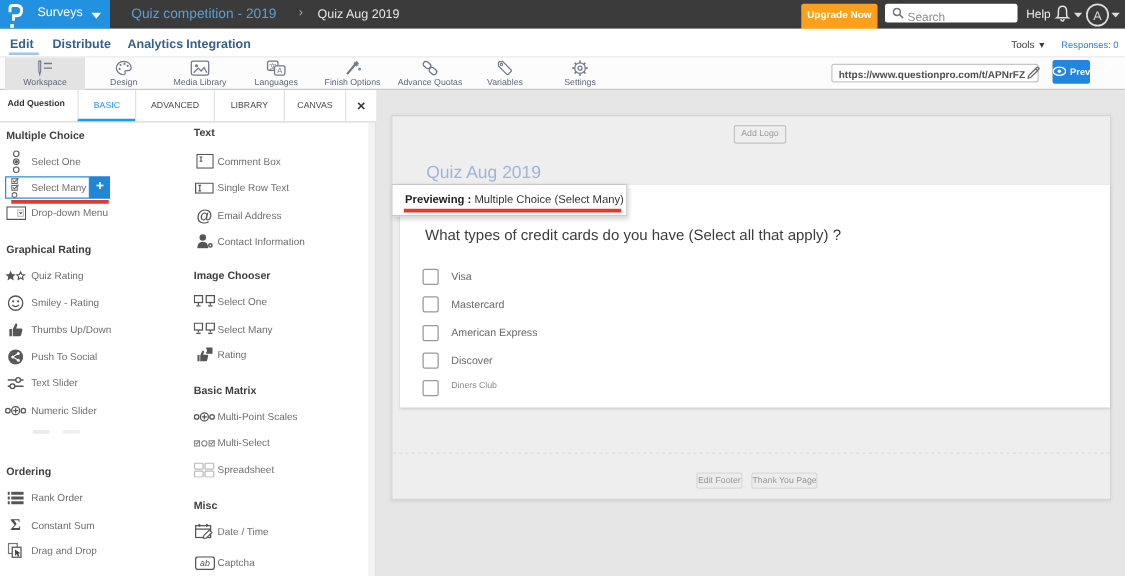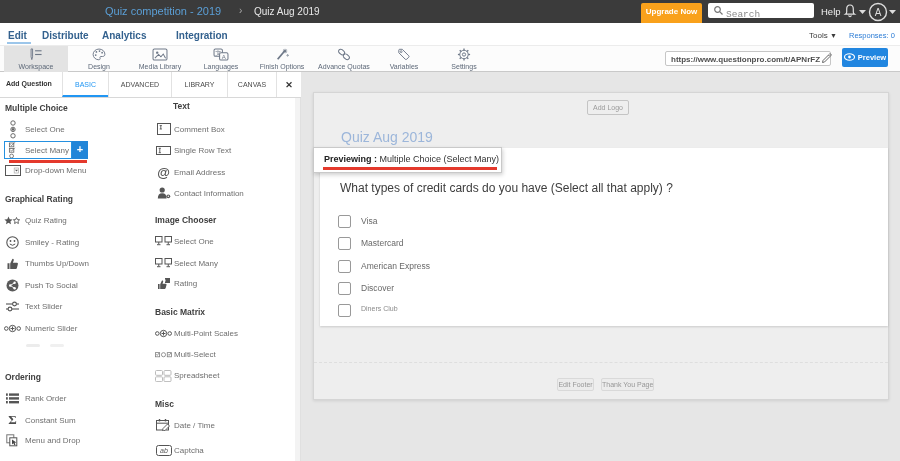--- a/index.html
+++ b/index.html
@@ -8,40 +8,40 @@
 
 
 #topbar { position:absolute; left:0; top:0; width:900px; height:23px; background:#3b3b3b; }
 #logoarea { position:absolute; left:0; top:0; width:88px; height:23px; background:#2191e0; color:#fff; }
 #surveys { position:absolute; left:30px; top:5px; font-size:10px; color:#fff; }
 #bc1 { position:absolute; left:105px; top:5px; font-size:11px; color:#5b9fd6; }
 #bcsep { position:absolute; left:239px; top:5px; font-size:10px; color:#aaa; }
 #bc2 { position:absolute; left:254px; top:6px; font-size:10px; color:#e8e8e8; }
 #upgrade { position:absolute; left:641px; top:3px; width:61px; height:22px; background:#f9a11b; border-radius:2px; color:#fff; font-size:8px; font-weight:bold; text-align:center; line-height:17px; white-space:nowrap; }
 #search { position:absolute; left:708px; top:3px; width:106px; height:15px; background:#fff; border-radius:2px; }
-#search span { position:absolute; left:18px; top:6px; font-size:9.5px; color:#8b8b8b;font-family:Liberation Mono, monospace; }
+#search span { position:absolute; left:18px; top:6px; font-size:9.5px; color:#8b8b8b; }
 #help { position:absolute; left:821px; top:6px; font-size:9.5px; color:#f0f0f0; }
 
 
 #navrow { position:absolute; left:0; top:23px; width:900px; height:22px; background:#fff; }
 .nav { position:absolute; top:7px; font-size:10px; font-weight:bold; color:#33618e; }
 #edit-ul { position:absolute; left:7px; top:19px; width:24px; height:1.5px; background:#9cc6ea; }
 #tools { position:absolute; left:809px; top:8px; font-size:8px; color:#3c3c3c; }
 #resp { position:absolute; left:849px; top:8px; font-size:7.5px; color:#2c7cd5; }
 
 
 #toolbar { position:absolute; left:0; top:45px; width:900px; height:27px; background:#fcfcfc; border-top:1px solid #ececec; border-bottom:1px solid #c9c9c9; }
 .tbi { position:absolute; top:0; height:26px; text-align:center; }
 .tbi .lbl { position:absolute; bottom:2px; left:0; right:0; font-size:7px; color:#5d6878; white-space:nowrap; }
 .tbi svg { position:absolute; top:2px; left:50%; transform:translateX(-50%); height:13px; }
 #tb-workspace { background:#e3e3e3; }
 #urlbox { position:absolute; left:665px; top:51px; width:166px; height:15px; background:#fff; border:1px solid #c6c6c6; border-radius:2px; }
 #urlbox .u { position:absolute; left:5px; top:2.5px; font-size:8px; color:#4f4f4f; font-weight:bold; white-space:nowrap; }
 #urlbox .pe { position:absolute; right:0; top:0; width:15px; height:13px; }
-#previewbtn { position:absolute; left:842px; top:48px; width:46px; height:19px; background:#2186e0; border-radius:2px; color:#fff; font-size:7.5px; font-weight:bold; text-align:center; line-height:19px; white-space:nowrap; }
+#previewbtn { position:absolute; left:842px; top:48px; width:30px; height:19px; background:#2186e0; border-radius:2px; color:#fff; font-size:7.5px; font-weight:bold; text-align:center; line-height:19px; white-space:nowrap; }
 
 
 #leftpanel { position:absolute; left:0; top:72px; width:295px; height:389px; background:#fff; }
 #scrollstrip { position:absolute; left:295px; top:72px; width:6px; height:389px; background:#f3f3f3; border-right:1px solid #e0e0e0; }
 #tabrow { position:absolute; left:0; top:72px; width:301px; height:26px; background:#fff; border-bottom:1px solid #d8d8d8; }
 #addq { position:absolute; left:6px; top:8px; font-size:7px; font-weight:bold; color:#333; }
 .tab { position:absolute; top:0; height:25px; border-left:1px solid #e2e2e2; text-align:center; font-size:7px; color:#4a4a4a; }
 .tab span { position:absolute; left:0; right:0; top:9px; }
 #tab-basic { color:#2196f3; border-bottom:2px solid #2196f3; }
 
@@ -70,20 +70,30 @@
 .opt { position:absolute; left:361px; font-size:8.5px; color:#686868; }
 #opt5 { font-size:7px; color:#8a8a8a; }
 #editfooter { position:absolute; left:557px; top:378px; width:37px; height:13px; background:#ececec; border:1px solid #d9d9d9; border-radius:2px; font-size:7px; color:#979797; text-align:center; line-height:12px; white-space:nowrap; }
 #thankyou { position:absolute; left:601px; top:378px; width:53px; height:13px; background:#ececec; border:1px solid #d9d9d9; border-radius:2px; font-size:7px; color:#979797; text-align:center; line-height:12px; white-space:nowrap; }
 </style>
 </head>
 <body>
 <div id="stage">
 
   <div id="topbar">
+    <div id="logoarea">
+      <svg width="22" height="23" style="position:absolute;left:1px;top:0">
+        <path d="M7,9.8 V6.6 Q7,4.4 9.3,4.4 H12.4 Q16.3,4.4 16.3,8.4 Q16.3,12.6 12,12.6 H9.8 V16.6" fill="none" stroke="#fff" stroke-width="2.3"></path>
+        <rect x="7.2" y="19.3" width="2.9" height="2.9" fill="#fff"></rect>
+      </svg>
+      <span id="surveys">Surveys</span>
+      <svg width="8" height="5" style="position:absolute;left:73px;top:10px">
+          <path d="M0,0 L8,0 L4,5 Z" fill="#fff"></path>
+        </svg>
+    </div>
     <span id="bc1">Quiz competition - 2019</span>
     <span id="bcsep">›</span>
     <span id="bc2">Quiz Aug 2019</span>
     <div id="upgrade">Upgrade Now</div>
     <div id="search">
       <svg width="9" height="9" style="position:absolute;left:6px;top:3px">
           <circle cx="3.5" cy="3.5" r="2.8" fill="none" stroke="#777" stroke-width="1.2"></circle>
           <line x1="5.7" y1="5.7" x2="8.5" y2="8.5" stroke="#777" stroke-width="1.2"></line>
         </svg>
       <span>Search</span>
@@ -103,21 +113,21 @@
     <svg width="7" height="4" style="position:absolute;left:889px;top:10px">
         <path d="M0,0 L7,0 L3.5,4 Z" fill="#ddd"></path>
       </svg>
   </div>
 
   <div id="navrow">
     <span class="nav" style="left:8px">Edit</span>
     <div id="edit-ul"></div>
     <span class="nav" style="left:42px">Distribute</span>
     <span class="nav" style="left:102px">Analytics</span>
-    <span class="nav" style="left:176px">Integration</span>
+    <span class="nav" style="left:149px">Integration</span>
     <span id="tools">Tools <span style="font-size:7px">▼</span></span>
     <span id="resp">Responses: 0</span>
   </div>
 
   <div id="toolbar">
     <div class="tbi" id="tb-workspace" style="left:4px;width:64px">
       <svg width="16" height="14" viewBox="0 0 16 14">
           <g stroke="#6e7888" fill="none">
             <path d="M2.7,1 H4.3 V9.5 L3.5,12.5 L2.7,9.5 Z" stroke-width="1"></path>
             <line x1="7" y1="3" x2="14" y2="3" stroke-width="1.2"></line>
@@ -369,24 +379,24 @@
         <span class="tx">Constant Sum</span>
       </div>
     <div class="item" style="left:2px;top:432.5px">
         <span class="ic">
           <svg width="14" height="13" viewBox="0 0 14 13">
             <rect x="0.8" y="0.8" width="7" height="8" fill="none" stroke="#777" stroke-width="1"></rect>
             <rect x="3.8" y="3.8" width="7" height="8" fill="#fff" stroke="#555" stroke-width="1"></rect>
             <path d="M6,5.5 L6,10.5 L7.4,9.2 L8.3,11.3 L9.5,10.8 L8.6,8.8 L10.4,8.6 Z" fill="#444"></path>
           </svg>
         </span>
-        <span class="tx">Menu and Drop</span>
-      </div>
-
-    <div class="hdr" style="left:173px;top:100.5px">Text</div>
+        <span class="tx">Drag and Drop</span>
+      </div>
+
+    <div class="hdr" style="left:155px;top:100.5px">Text</div>
     <div class="item item2" style="left:153px;top:121px">
         <span class="ic">
           <svg width="14" height="12" viewBox="0 0 14 12">
             <rect x="0.5" y="0.5" width="13" height="11" fill="none" stroke="#555" stroke-width="1"></rect>
             <g stroke="#555" stroke-width="0.9">
               <line x1="3.8" y1="2.6" x2="3.8" y2="6"></line>
               <line x1="2.7" y1="2.6" x2="4.9" y2="2.6"></line>
               <line x1="2.7" y1="6" x2="4.9" y2="6"></line>
             </g>
           </svg>

